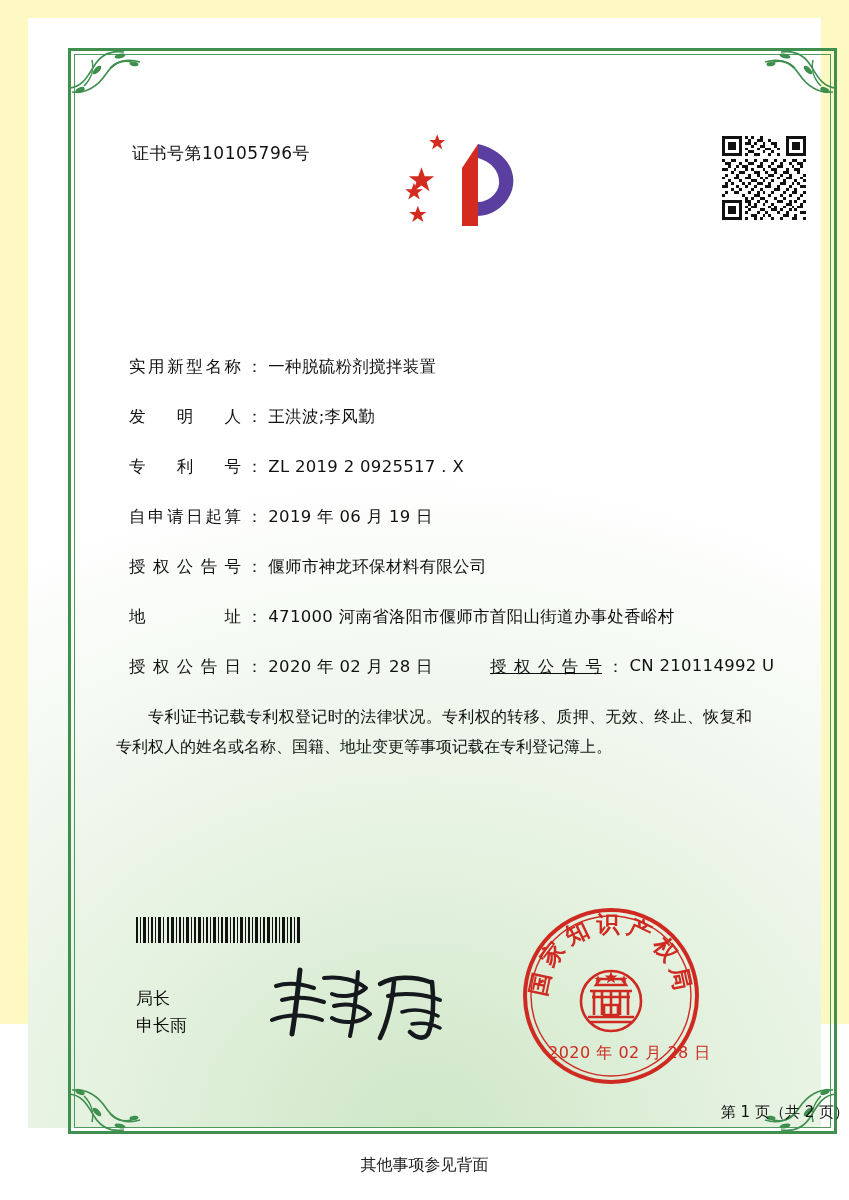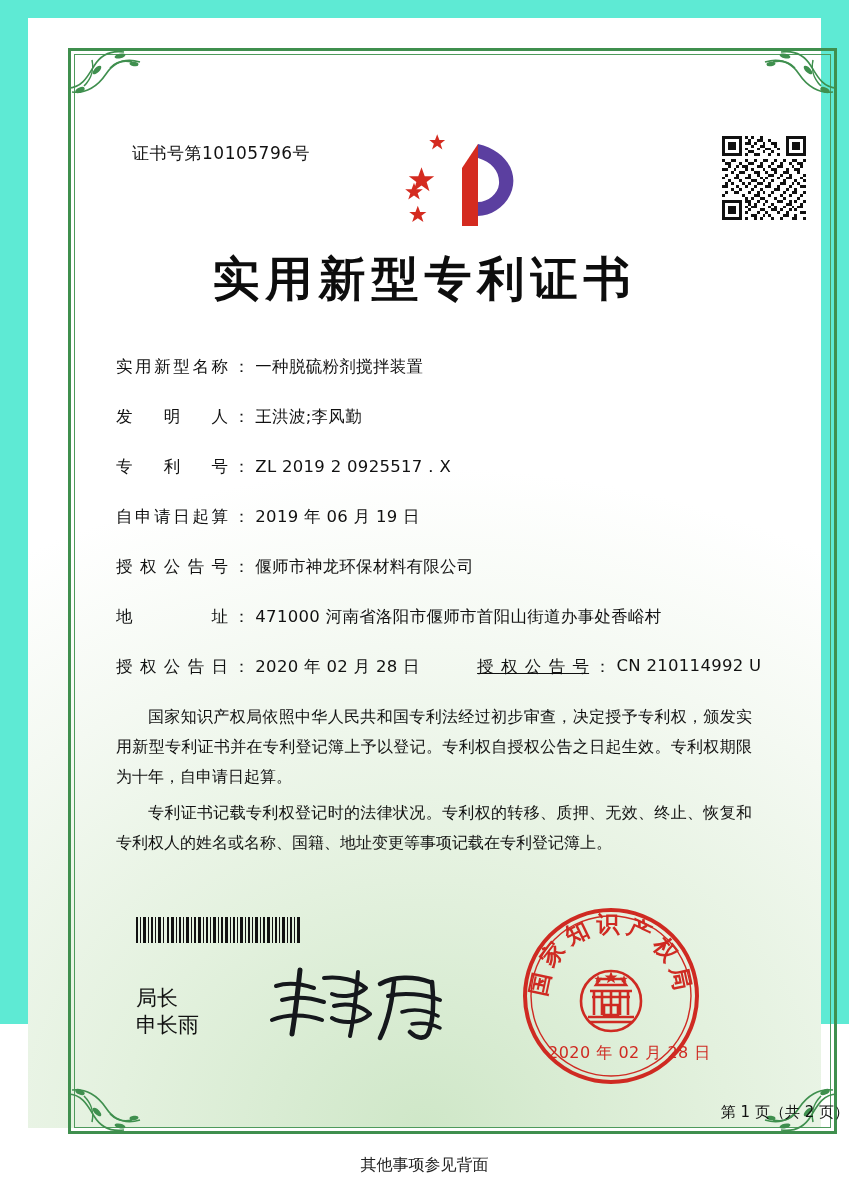--- a/index.html
+++ b/index.html
@@ -14,21 +14,21 @@
     color: #111;
     position: relative;
     overflow: hidden;
   }
 
   .page {
     position: absolute;
     left: 0; top: 0;
     width: 849px;
     height: 1024px;
-    background: #5eead4;
+    background: #fef9c3;
   }
 
   
   .sheet {
     position: absolute;
     left: 28px;
     top: 18px;
     width: 793px;
     height: 1110px;
     background:
@@ -112,20 +112,21 @@
     left: 116px;
     top: 356px;
     width: 640px;
   }
   .frow {
     position: relative;
     height: 50px;
     font-size: 16.5px;
     font-family: "DejaVu Sans", sans-serif;
     white-space: nowrap;
+    margin-left: 13px;
   }
   .flabel {
     display: inline-block;
     width: 112px;
     text-align: justify;
     text-align-last: justify;
     vertical-align: top;
   }
   .fvalue {
     display: inline-block;
@@ -166,21 +167,21 @@
     width: 164px;
     height: 26px;
   }
   .barcode svg { width: 100%; height: 100%; display: block; }
 
   
   .sig-label {
     position: absolute;
     left: 136px;
     top: 985px;
-    font-size: 21px;
+    font-size: 17px;
     font-family: "DejaVu Sans", sans-serif;
     line-height: 27px;
   }
   .sig-script {
     position: absolute;
     left: 262px;
     top: 962px;
     width: 220px;
     height: 84px;
   }
@@ -512,21 +513,20 @@
           <rect x="17" y="28" width="1" height="1"></rect>
             <rect x="20" y="28" width="1" height="1"></rect>
             <rect x="24" y="28" width="2" height="1"></rect>
             <rect x="28" y="28" width="1" height="1"></rect>
         </g>
       </svg>
     </div>
 
   </div>
 
-  <div class="title">实用新型专利证书</div>
 
   <div class="fields">
 
     <div class="frow">
       <span class="flabel">实用新型名称</span>
       <span class="fvalue">：</span>
       <span class="fvalue">一种脱硫粉剂搅拌装置</span>
     </div>
 
     <div class="frow">
@@ -564,21 +564,20 @@
       <span class="fvalue">：</span>
       <span class="fvalue">2020 年 02 月 28 日</span>
       <span class="sub-label">授权公告号</span>
       <span class="fvalue">：</span>
       <span class="fvalue">CN 210114992 U</span>
     </div>
 
   </div>
 
   <div class="paras">
-    <p>国家知识产权局依照中华人民共和国专利法经过初步审查，决定授予专利权，颁发实用新型专利证书并在专利登记簿上予以登记。专利权自授权公告之日起生效。专利权期限为十年，自申请日起算。</p>
     <p>专利证书记载专利权登记时的法律状况。专利权的转移、质押、无效、终止、恢复和专利权人的姓名或名称、国籍、地址变更等事项记载在专利登记簿上。</p>
   </div>
 
   <div class="barcode">
     <svg viewBox="0 0 164 26" shape-rendering="crispEdges">
       <rect width="164" height="26" fill="none"></rect>
       <g fill="#111">
         <rect x="0" y="0" width="2" height="26"></rect>
           <rect x="4" y="0" width="1" height="26"></rect>
         <rect x="7" y="0" width="3" height="26"></rect>

